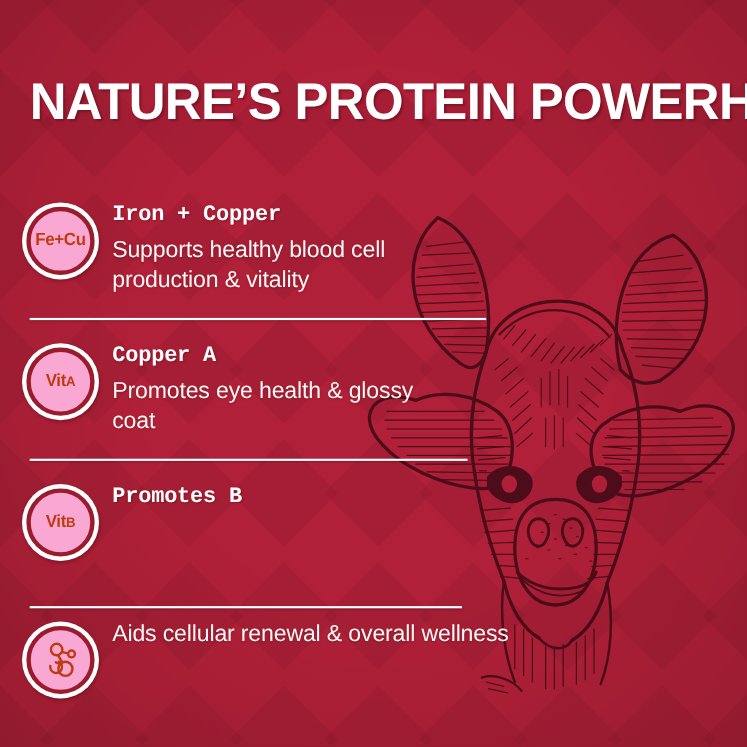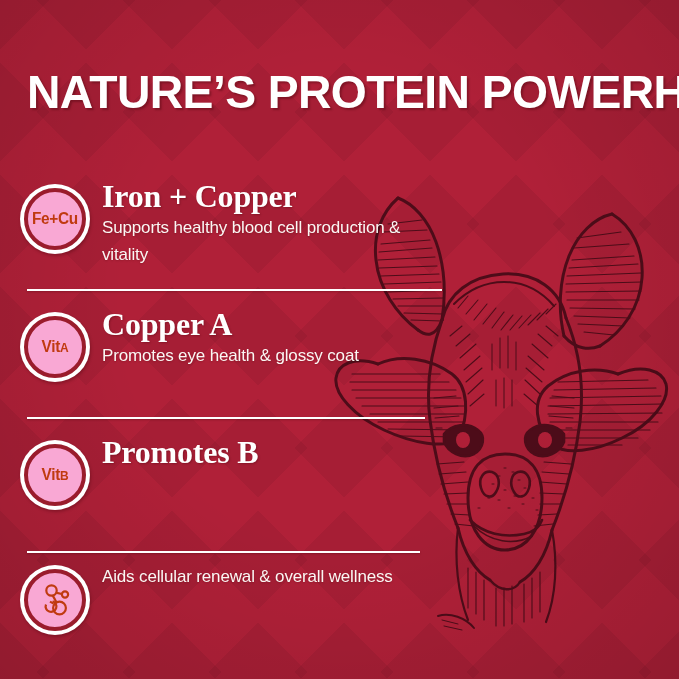--- a/index.html
+++ b/index.html
@@ -96,33 +96,33 @@
     font-size: 12.5px;
   }
   .ftext {
     position: absolute;
     left: 82px;
     top: -4px;
     width: 390px;
   }
   .fhead {
     color: #ffffff;
-    font-family: Liberation Serif, serif;
+    font-family: Liberation Mono, monospace;
     font-weight: bold;
-    font-size: 32px;
+    font-size: 20px;
     line-height: 32px;
     letter-spacing: -0.2px;
     text-shadow: 1px 1px 2px rgba(60,0,10,0.30);
     white-space: nowrap;
   }
   .fdesc {
     color: #fbf7f4;
     font-family: "Liberation Sans", sans-serif;
     font-weight: normal;
-    font-size: 17px;
+    font-size: 21px;
     line-height: 27px;
     letter-spacing: -0.15px;
     margin-top: 2px;
     max-width: 300px;
     text-shadow: 0px 1px 2px rgba(60,0,10,0.22);
   }
   .fdesc.wide { max-width: 400px; }
   .divider {
     position: absolute;
     left: 27px;

